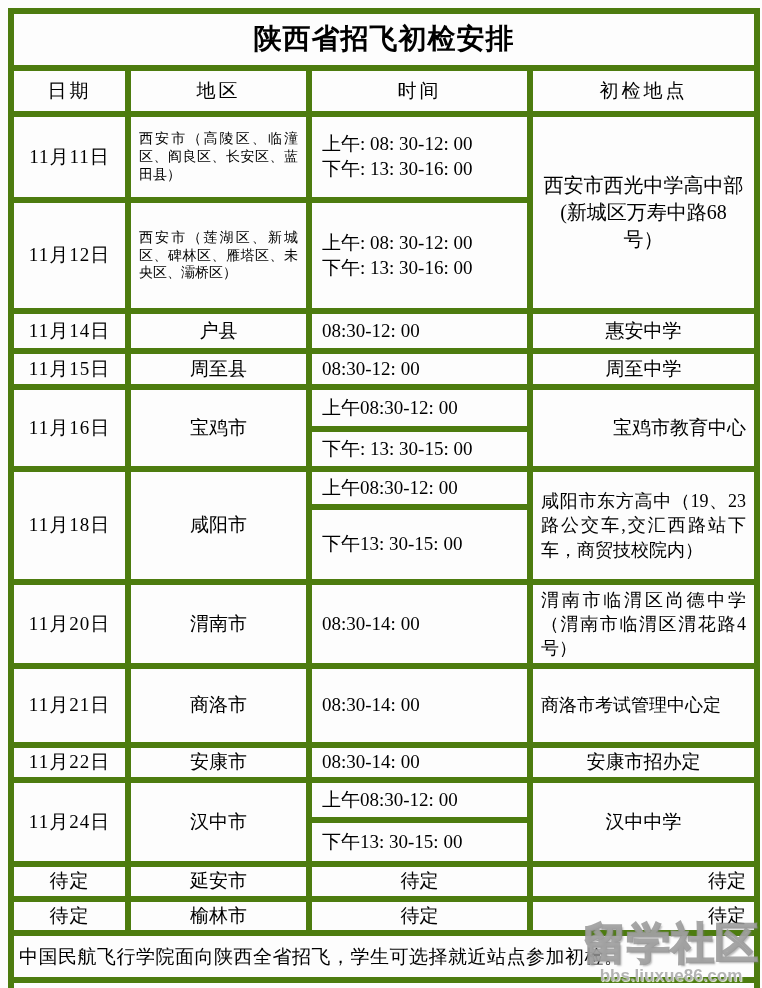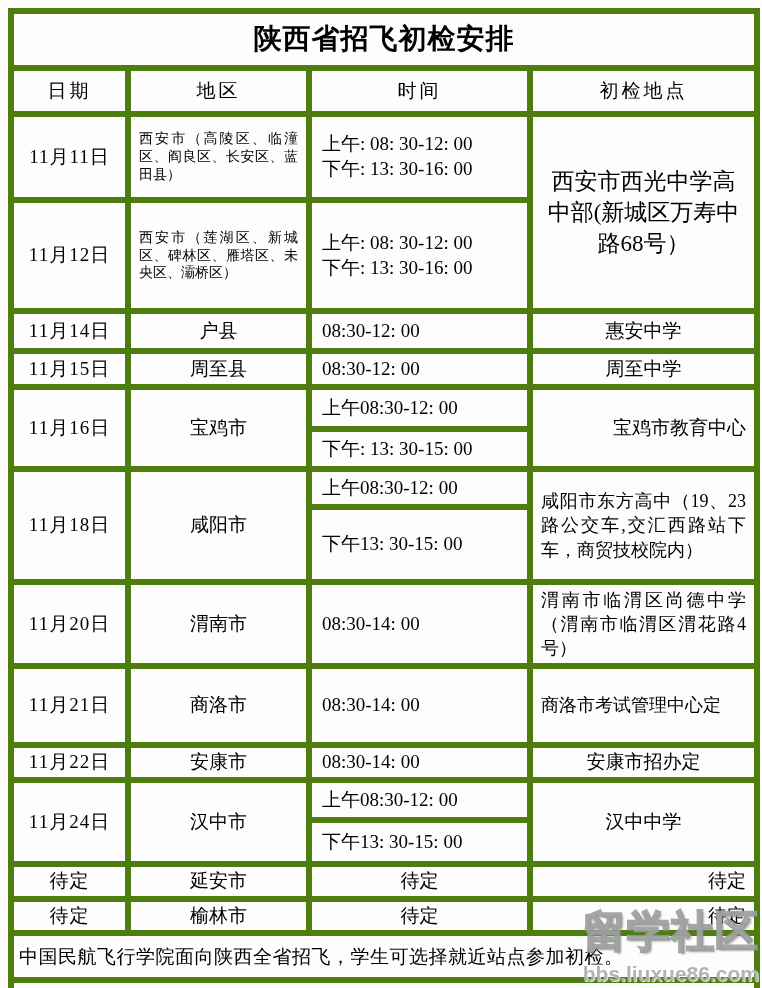--- a/index.html
+++ b/index.html
@@ -24,40 +24,40 @@
   .l{text-align:right;}
   .title-cell{
     font-family:"Liberation Sans","DejaVu Sans",sans-serif;
     font-weight:bold;font-size:28px;text-align:center;
     letter-spacing:1px;height:47px;
   }
   .head-row td{height:36px;text-align:center;letter-spacing:3px;font-size:19px;}
   .date-cell{text-align:center;letter-spacing:1px;}
   .region-long{font-size:14px;line-height:1.28;text-align:justify;}
   .loc-long{font-size:18px;line-height:1.35;text-align:justify;}
-  .loc-center{text-align:center;font-size:23px;line-height:1.35;}
+  .loc-center{text-align:center;font-size:20px;line-height:1.35;}
   .time-cell{text-align:left;padding-left:10px;}
   .time-cell div{white-space:nowrap;}
   .note-cell{height:37px;font-size:19px;padding-left:5px;letter-spacing:0.5px;}
   .contact-cell{height:54px;font-weight:bold;font-size:24px;padding-left:12px;letter-spacing:1px;}
   .contact-phone{margin-left:118px;}
   .watermark{
     position:absolute;right:3px;bottom:4px;
     text-align:center;pointer-events:none;line-height:1;
   }
   .wm-cn{
     font-family:Liberation Sans, sans-serif;
     font-weight:bold;font-size:43px;letter-spacing:1px;
     color:rgba(255,255,255,0.55);
     -webkit-text-stroke:2px rgba(150,150,150,0.85);
     text-shadow:2px 2px 2px rgba(120,120,120,0.55);
   }
   .wm-url{
     font-family:"Liberation Sans","DejaVu Sans",sans-serif;
-    font-weight:bold;font-size:21px;margin-top:10px;
+    font-weight:bold;font-size:17px;margin-top:2px;
     color:rgba(175,175,175,0.95);
     text-shadow:1px 1px 1px rgba(255,255,255,0.9);
   }
 </style>
 </head>
 <body>
 
 <div class="stage">
   <table class="sched">
     <colgroup>

